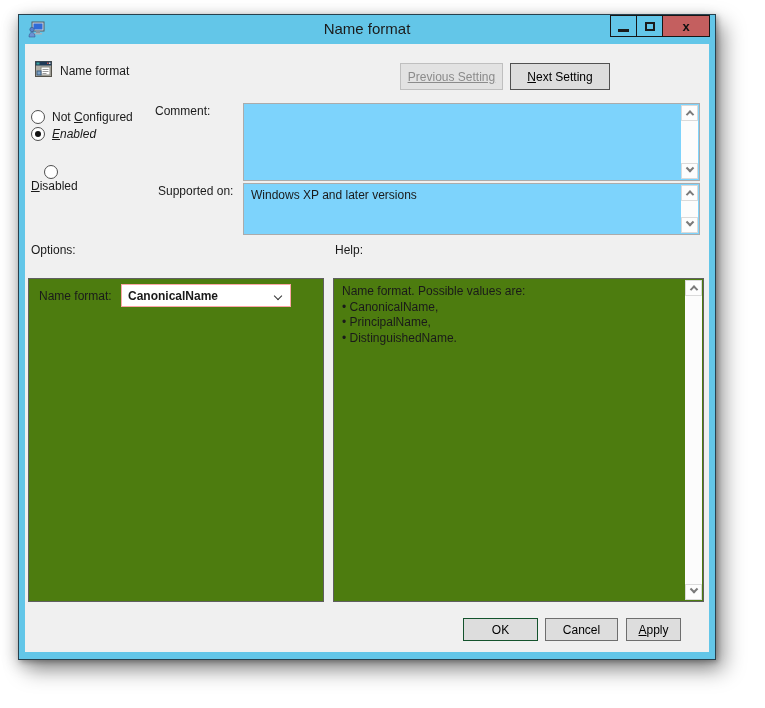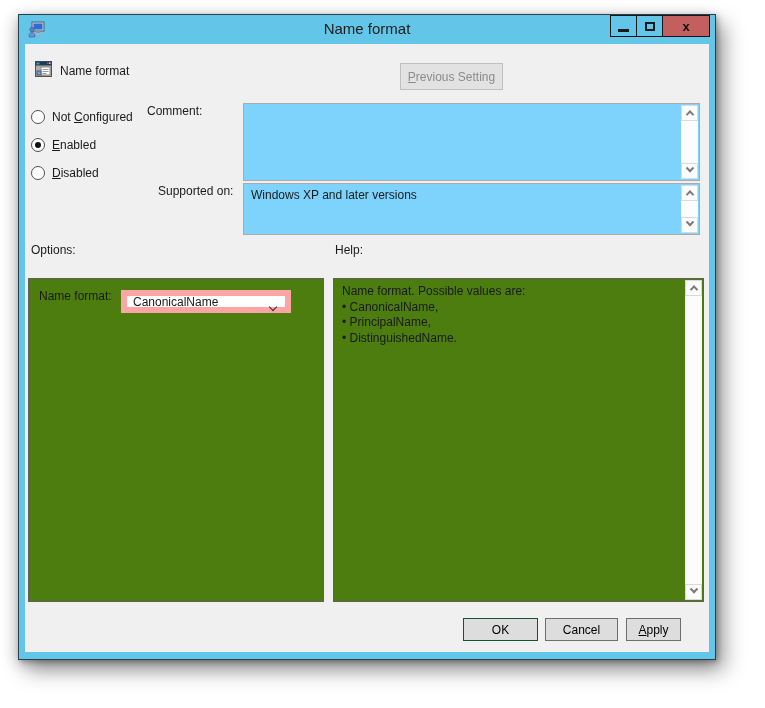--- a/index.html
+++ b/index.html
@@ -34,33 +34,33 @@
 
   .btn { position:absolute; background:#dddddd; border:1px solid #6e6e6e;
     display:flex; align-items:center; justify-content:center; font-size:12px;
     color:#000; cursor:default; }
   .btn.disabled { border-color:#bfbfbf; color:#8b8b8b; background:#e2e2e2; }
   .btn.strong { border-color:#515151; }
   .btn.default { border:1px solid #14532d; }
   .accel { text-decoration:underline; }
   .tpart { white-space:pre; }
 
-  #prev-btn { left:375px; top:19px; width:103px; height:27px; }
+  #prev-btn { left:375px; top:19px; width:103px; height:27px;text-decoration:underline; }
   #next-btn { left:485px; top:19px; width:100px; height:27px; }
 
   
   .radio-row { position:absolute; left:6px; height:16px; display:flex; align-items:center; }
-  #radio-row-0 { top:65px; } #radio-row-1 { top:93px; } #radio-row-2 { top:121px; }
+  #radio-row-0 { top:65px; } #radio-row-1 { top:82px;font-style:italic; } #radio-row-2 { top:121px;flex-direction:column; }
   .radio { width:14px; height:14px; border:1px solid #4f4f4f; border-radius:50%;
     background:#fff; margin-right:7px; position:relative; flex:0 0 auto; }
   .radio .dot { position:absolute; left:3px; top:3px; width:6px; height:6px;
     border-radius:50%; background:#111; }
 
   .field-label { position:absolute; }
-  #comment-label { left:122px; top:60px; }
+  #comment-label { left:130px; top:60px; }
   #supported-label { left:133px; top:140px; }
 
   .editbox { position:absolute; background:#7dd3fc; border:1px solid #ababab; }
   #comment-box { left:218px; top:59px; width:457px; height:78px; }
   #supported-box { left:218px; top:139px; width:457px; height:52px; }
   .editbox .text { position:absolute; left:7px; top:4px; right:22px; }
 
   
   .sb { position:absolute; top:1px; right:1px; bottom:1px; width:17px;
     background:#fbfbfb; display:flex; flex-direction:column; }
@@ -72,22 +72,22 @@
   .chev.down { transform:rotate(135deg) translate(-2px,2px); }
 
   #options-label { left:6px; top:199px; }
   #help-label { left:310px; top:199px; }
 
   .panel { position:absolute; background:#4d7c0f; border:1px solid #5f5f5f; }
   #options-panel { left:3px; top:234px; width:296px; height:324px; }
   #help-panel { left:308px; top:234px; width:371px; height:324px; }
 
   #name-format-label { position:absolute; left:10px; top:10px; }
-  .dropdown { position:absolute; left:92px; top:11px; width:170px; height:23px;
-    background:#fff; border:6px solid #fca5a5; display:flex; align-items:center; }
+  .dropdown { position:absolute; left:92px; top:5px; width:170px; height:23px;
+    background:#fff; border:1px solid #fca5a5; display:flex; align-items:center;font-weight:bold; }
   .dropdown .val { padding-left:6px; }
   .dd-chev { position:absolute; right:9px; top:8px; width:6px; height:6px;
     border:solid #333; border-width:1.5px 1.5px 0 0; transform:rotate(135deg); }
 
   .help-text { position:absolute; left:8px; top:5px; right:22px; line-height:15.5px; }
 
   #ok-btn { left:438px; top:574px; width:75px; height:23px; }
   #cancel-btn { left:520px; top:574px; width:73px; height:23px; }
   #apply-btn { left:601px; top:574px; width:55px; height:23px; }
 </style>
@@ -131,20 +131,23 @@
       <rect x="7.5" y="8" width="6" height="1" fill="#9a9a9a"></rect>
       <rect x="7.5" y="10" width="6" height="1" fill="#9a9a9a"></rect>
       <rect x="7.5" y="12" width="4" height="1" fill="#9a9a9a"></rect>
       <rect x="2" y="10" width="4" height="4" fill="#7aa0c4" stroke="#3f5f80"></rect>
     </svg>
     <div class="setting-name">Name format</div>
 
     <div class="btn disabled" id="prev-btn">
       <span><span class="tpart"></span><span class="accel tpart">P</span><span class="tpart">revious Setting</span></span>
     </div>
+    <div class="btn strong" id="next-btn">
+      <span><span class="tpart"></span><span class="accel tpart">N</span><span class="tpart">ext Setting</span></span>
+    </div>
 
     <div class="radio-row" id="radio-row-0">
       <span class="radio"></span>
       <span><span class="tpart">Not </span><span class="accel tpart">C</span><span class="tpart">onfigured</span></span>
     </div>
     <div class="radio-row" id="radio-row-1">
       <span class="radio">
           <span class="dot"></span>
         </span>
       <span><span class="tpart"></span><span class="accel tpart">E</span><span class="tpart">nabled</span></span>

